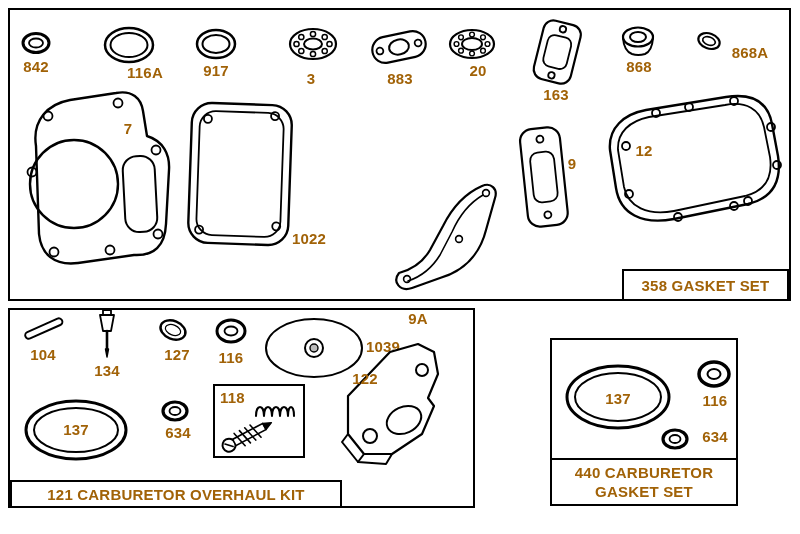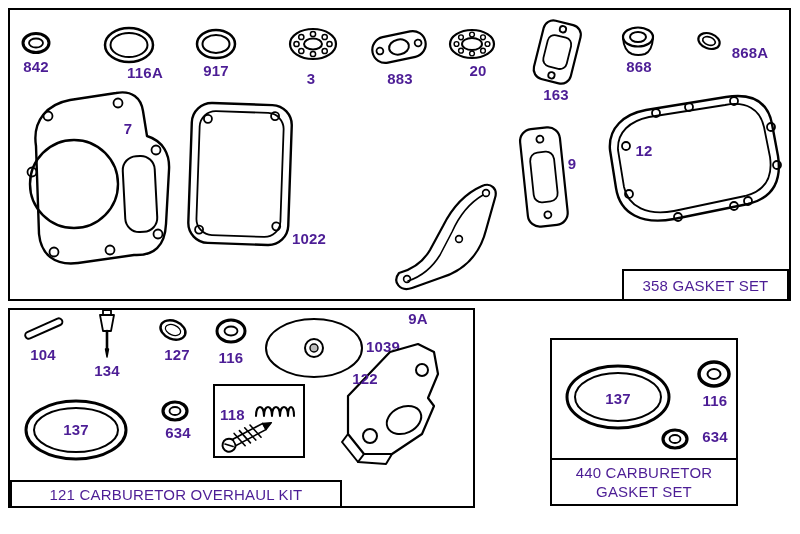--- a/index.html
+++ b/index.html
@@ -1,21 +1,21 @@
 <!DOCTYPE html>
 <html><head>
 <meta charset="utf-8">
 <style>
   html,body{margin:0;padding:0;background:#fff;}
   #page{position:relative;width:800px;height:534px;background:#fff;overflow:hidden;
-        font-family:"Liberation Sans",sans-serif;color:#4c1d95;}
+        font-family:"Liberation Sans",sans-serif;color:#a16207;}
   .box{position:absolute;border:2px solid #000;box-sizing:border-box;}
   .titlebox{position:absolute;border:2px solid #000;box-sizing:border-box;background:#fff;
             display:flex;align-items:center;justify-content:center;flex-direction:column;
-            text-align:center;font-weight:400;font-size:15px;letter-spacing:.2px;line-height:19px;}
+            text-align:center;font-weight:700;font-size:15px;letter-spacing:.2px;line-height:19px;}
   .plabel{position:absolute;font-weight:700;font-size:15px;text-align:center;letter-spacing:.2px;}
   .plabel.left{text-align:left;}
   svg.part{position:absolute;overflow:visible;}
   svg.part *{stroke:#000;fill:none;stroke-linecap:round;stroke-linejoin:round;}
 </style>
 </head>
 <body>
 
 <div id="page">
 
@@ -211,21 +211,21 @@
   </svg>
   <div class="plabel" style="left:53px;top:421px;width:46px;">137</div>
 
   <svg class="part" style="left:156px;top:396px;" width="38" height="30" viewBox="0 0 38 30">
     <ellipse cx="19" cy="15" rx="12" ry="9" stroke-width="3.2"></ellipse>
     <ellipse cx="19" cy="15" rx="5.5" ry="4" stroke-width="1.8"></ellipse>
   </svg>
   <div class="plabel" style="left:155px;top:424px;width:46px;">634</div>
 
   <div class="box" style="left:213px;top:384px;width:92px;height:74px;"></div>
-  <div class="plabel left" style="left:220px;top:389px;width:36px;margin-top:17px;">118</div>
+  <div class="plabel left" style="left:220px;top:389px;width:36px;">118</div>
   <svg class="part" style="left:252px;top:396px;" width="46" height="28" viewBox="0 0 46 28">
     <path d="M 4,20 C 4,8 12,8 12,20 C 12,8 20,8 20,20 C 20,8 28,8 28,20 C 28,8 36,8 36,20 C 36,8 42,8 42,20" stroke-width="2"></path>
   </svg>
   <svg class="part" style="left:216px;top:414px;" width="64" height="40" viewBox="0 0 64 40">
     <g transform="rotate(-28 32 20)">
       <circle cx="10" cy="21" r="6.5" stroke-width="2" style="fill:#fff"></circle>
       <line x1="7" y1="18" x2="13" y2="24" stroke-width="1.6"></line>
       <rect x="16" y="17.5" width="34" height="7" stroke-width="1.6" style="fill:#fff"></rect>
       <line x1="20" y1="13" x2="24" y2="29" stroke-width="1.6"></line>
       <line x1="26" y1="13" x2="30" y2="29" stroke-width="1.6"></line>

